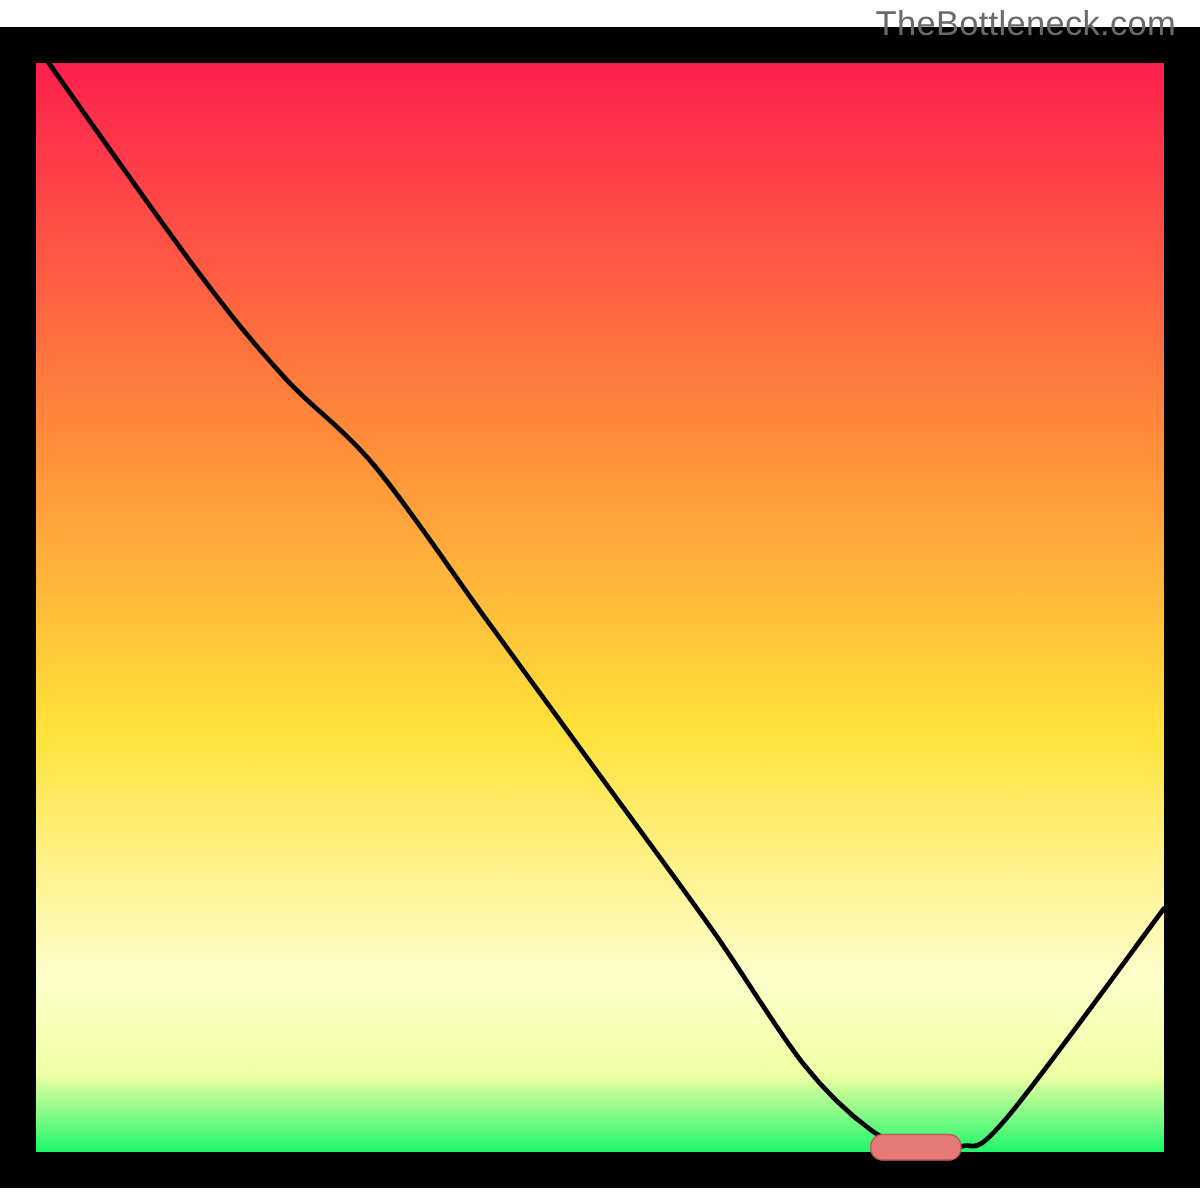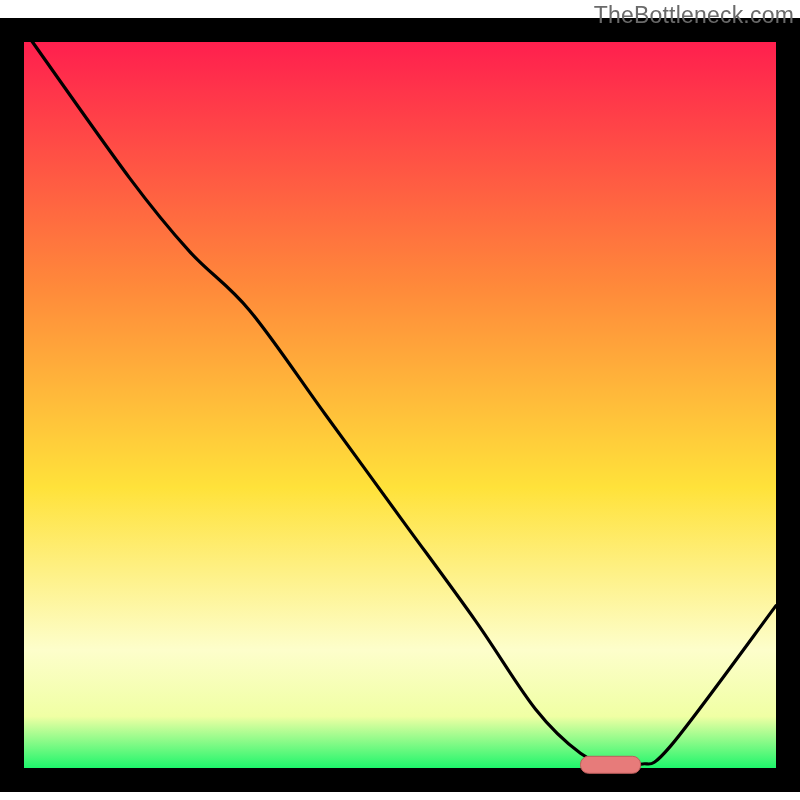--- a/index.html
+++ b/index.html
@@ -11,21 +11,21 @@
     font-family: Arial, Helvetica, sans-serif;
   }
   .container {
     position: relative;
     width: 800px;
     height: 800px;
   }
   .watermark {
     position: absolute;
     top: 2px;
-    right: 6px;
+    right: 16px;
     color: #6a6a6a;
     font-size: 23px;
     font-weight: 500;
     letter-spacing: 0.2px;
     z-index: 5;
   }
   svg.chart {
     position: absolute;
     left: 0;
     top: 0;

